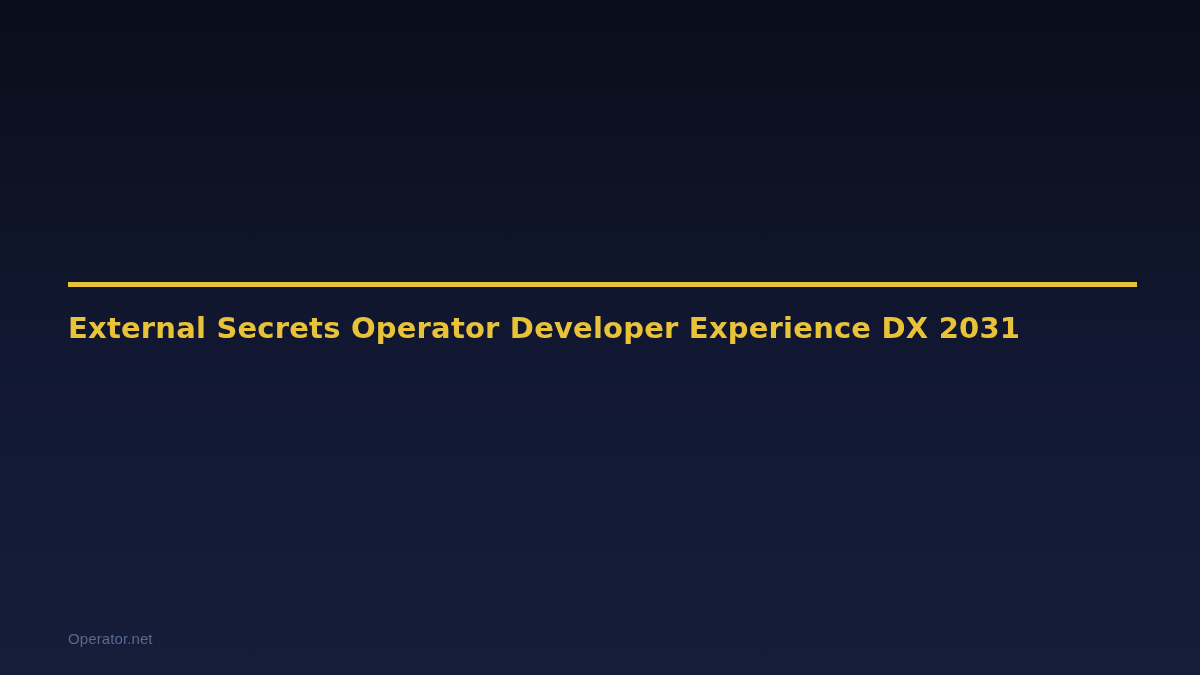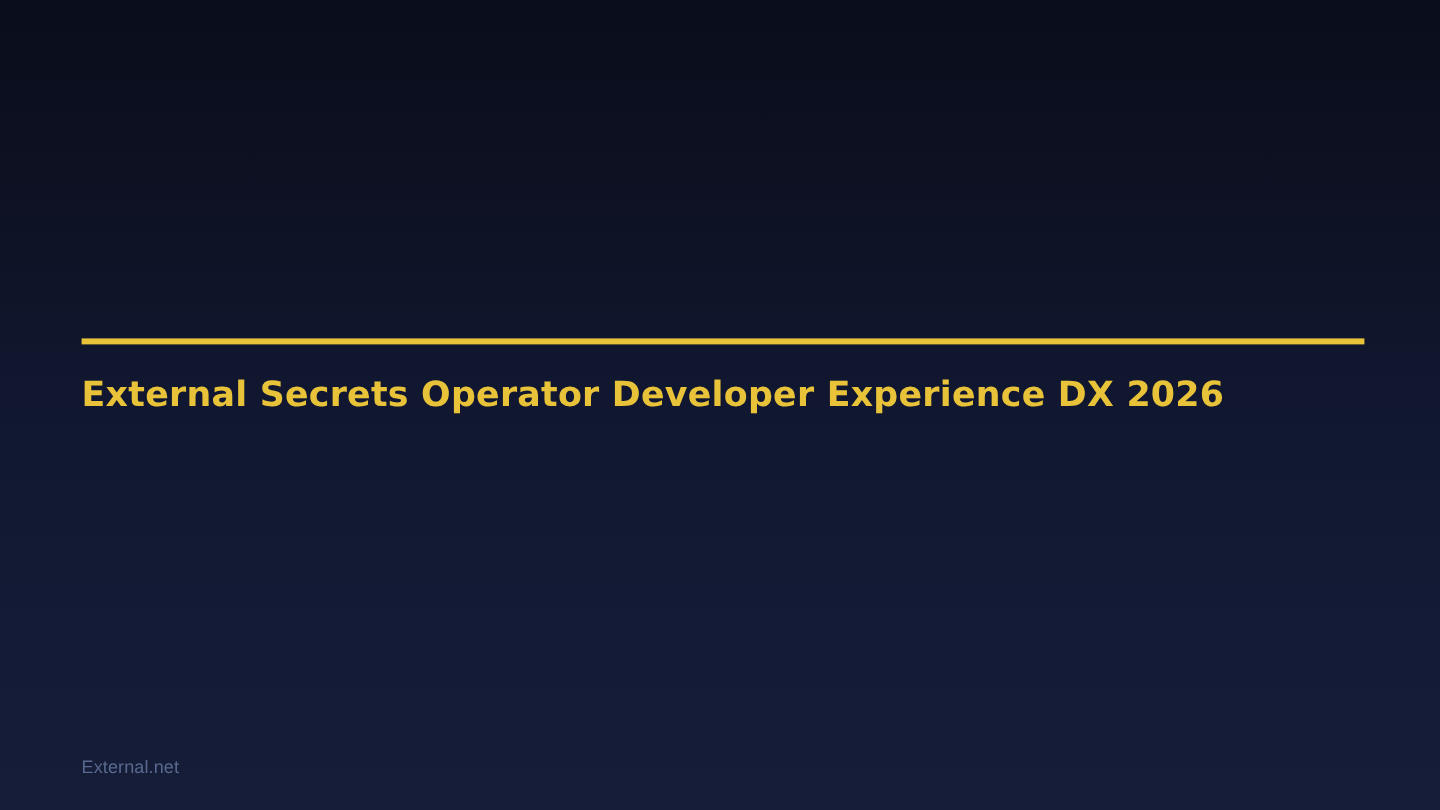--- a/index.html
+++ b/index.html
@@ -90,20 +90,20 @@
     white-space: nowrap;
   }
 </style>
 </head>
 <body>
 
 <div class="slide">
 
   <div class="title-block">
     <div class="accent-rule"></div>
-    <h1 class="slide-title">External Secrets Operator Developer Experience DX 2026</h1>
+    <h1 class="slide-title">External Secrets Operator Developer Experience DX 2031</h1>
   </div>
 
   <div class="footer">
-    <span class="footer-text">External.net</span>
+    <span class="footer-text">Operator.net</span>
   </div>
 
 </div>
 
 </body></html>

